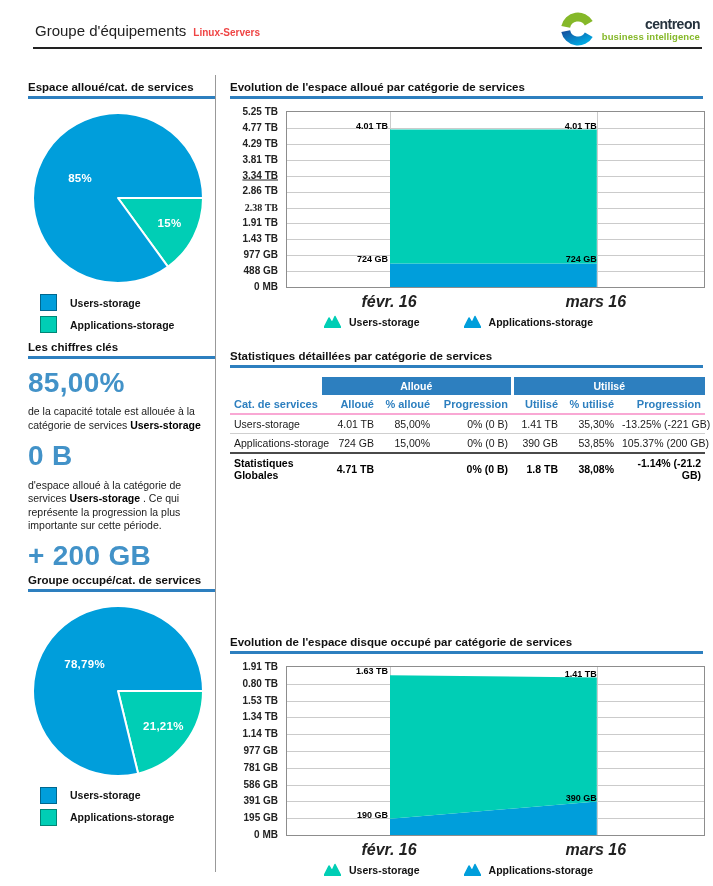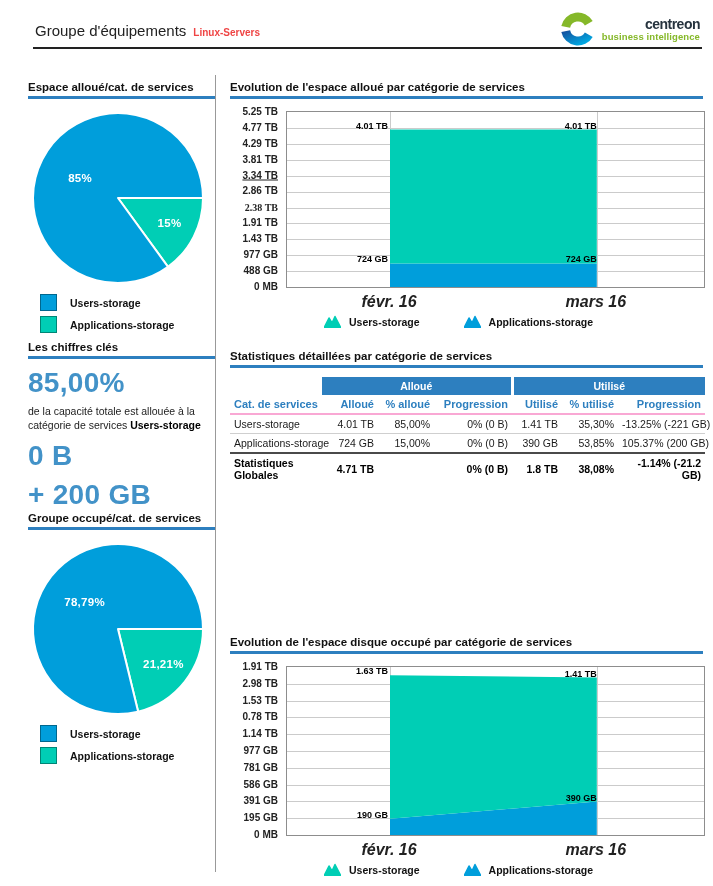--- a/index.html
+++ b/index.html
@@ -122,20 +122,21 @@
           </ul>
       </section>
 
       <section class="kf-sec">
         <h3 class="sec-title">Les chiffres clés</h3>
 
         <div class="kf-value">85,00%</div>
         <p class="kf-text"><span>de la capacité totale est allouée à la catégorie de services </span><b>Users-storage</b><span></span></p>
 
         <div class="kf-value">0 B</div>
+        <p class="kf-text"><span>d'espace alloué à la catégorie de services </span><b>Users-storage</b><span> . Ce qui représente la progression la plus importante sur cette période.</span></p>
 
         <div class="kf-value">+ 200 GB</div>
       </section>
 
       <section class="occ-sec">
         <h3 class="sec-title">Groupe occupé/cat. de services</h3>
         <svg class="pie" width="176" height="176" viewBox="0 0 176 176">
             <path d="M88 88 L173.0 88.0 A85 85 0 0 1 108.1 170.6 Z" fill="#00ceb5" stroke="#fff" stroke-width="2" stroke-linejoin="round"></path>
             <text x="133.4" y="123.7" class="pie-label">21,21%</text>
             <path d="M88 88 L108.1 170.6 A85 85 0 1 1 173.0 88.0 Z" fill="#009edb" stroke="#fff" stroke-width="2" stroke-linejoin="round"></path>
@@ -277,23 +278,23 @@
               </tr>
             </tbody>
         </table>
       </section>
 
       <section class="chart2-sec">
         <h3 class="sec-title">Evolution de l'espace disque occupé par catégorie de services</h3>
         <div class="chart-body">
           <div class="yaxis">
               <div class="ytick" style="top: 0px;">1.91 TB</div>
-              <div class="ytick" style="top: 16.8px;">2.98 TB</div>
+              <div class="ytick" style="top: 16.8px;">0.80 TB</div>
               <div class="ytick" style="top: 33.6px;">1.53 TB</div>
-              <div class="ytick" style="top: 50.4px;">0.78 TB</div>
+              <div class="ytick" style="top: 50.4px;">1.34 TB</div>
               <div class="ytick" style="top: 67.2px;">1.14 TB</div>
               <div class="ytick" style="top: 84px;">977 GB</div>
               <div class="ytick" style="top: 100.8px;">781 GB</div>
               <div class="ytick" style="top: 117.6px;">586 GB</div>
               <div class="ytick" style="top: 134.4px;">391 GB</div>
               <div class="ytick" style="top: 151.2px;">195 GB</div>
               <div class="ytick" style="top: 168px;">0 MB</div>
             </div>
           <div class="plot" style="height:168px;">
               <div class="hgrid" style="top: 16.8px;"></div>

